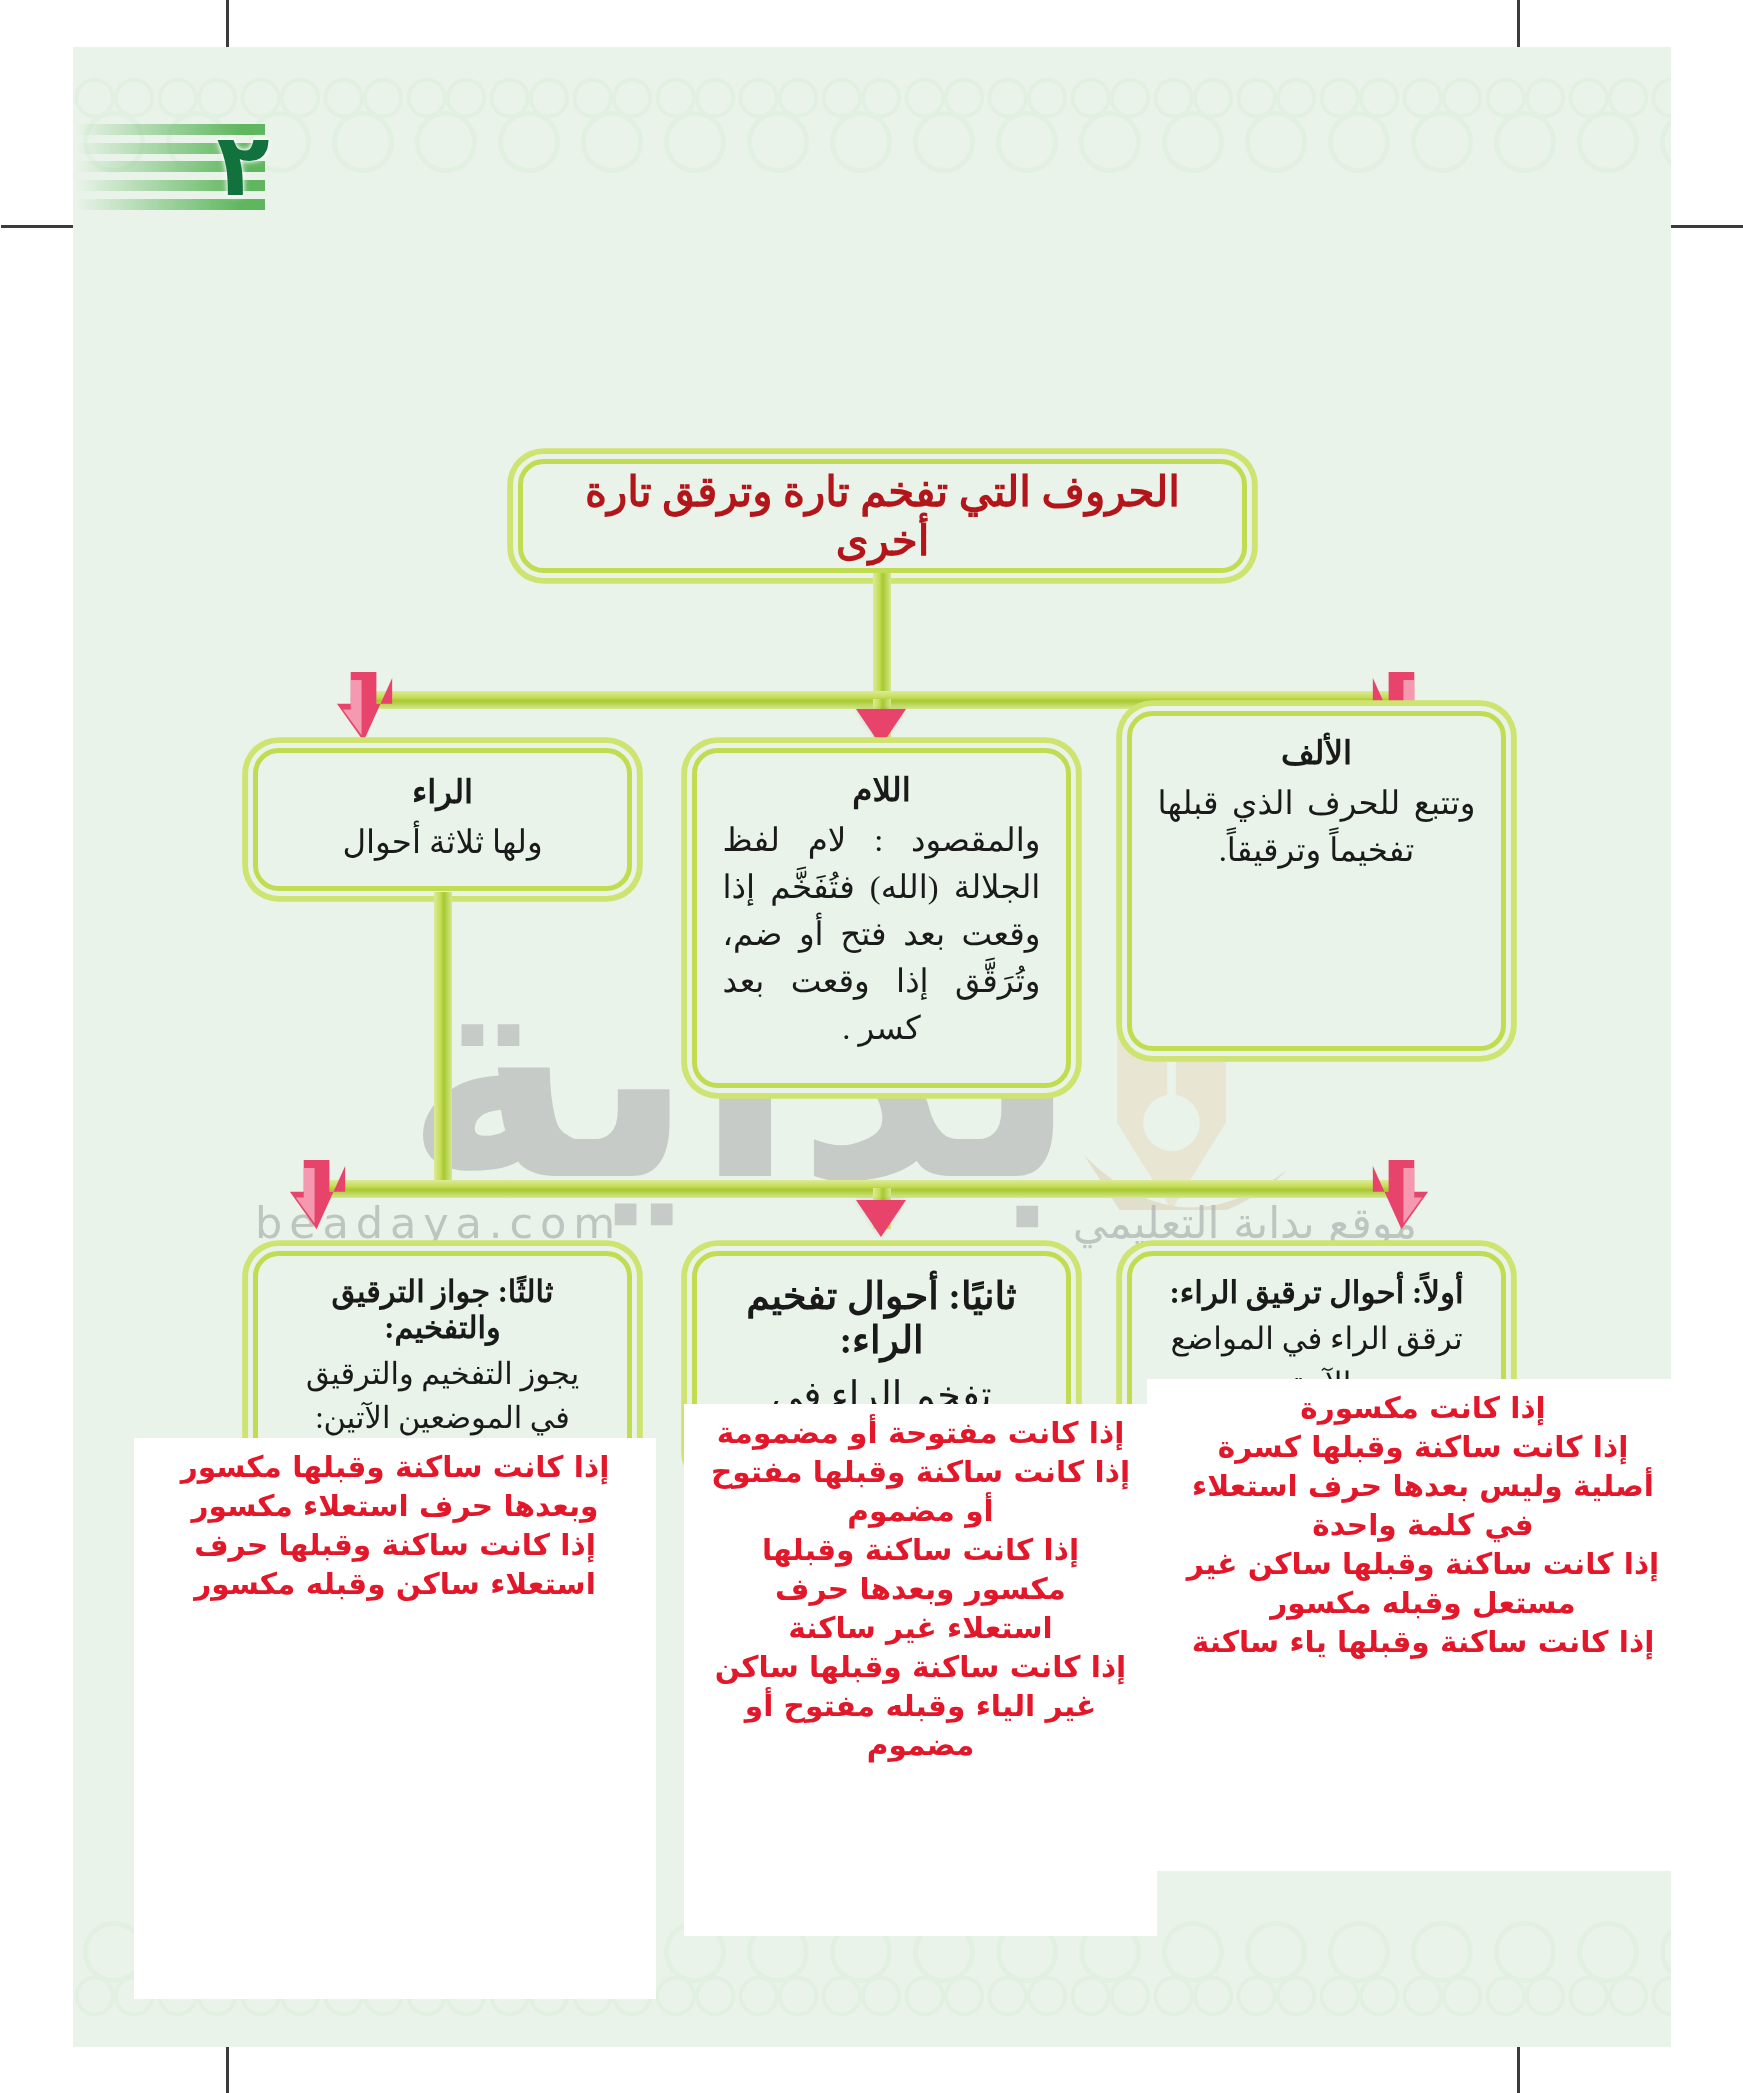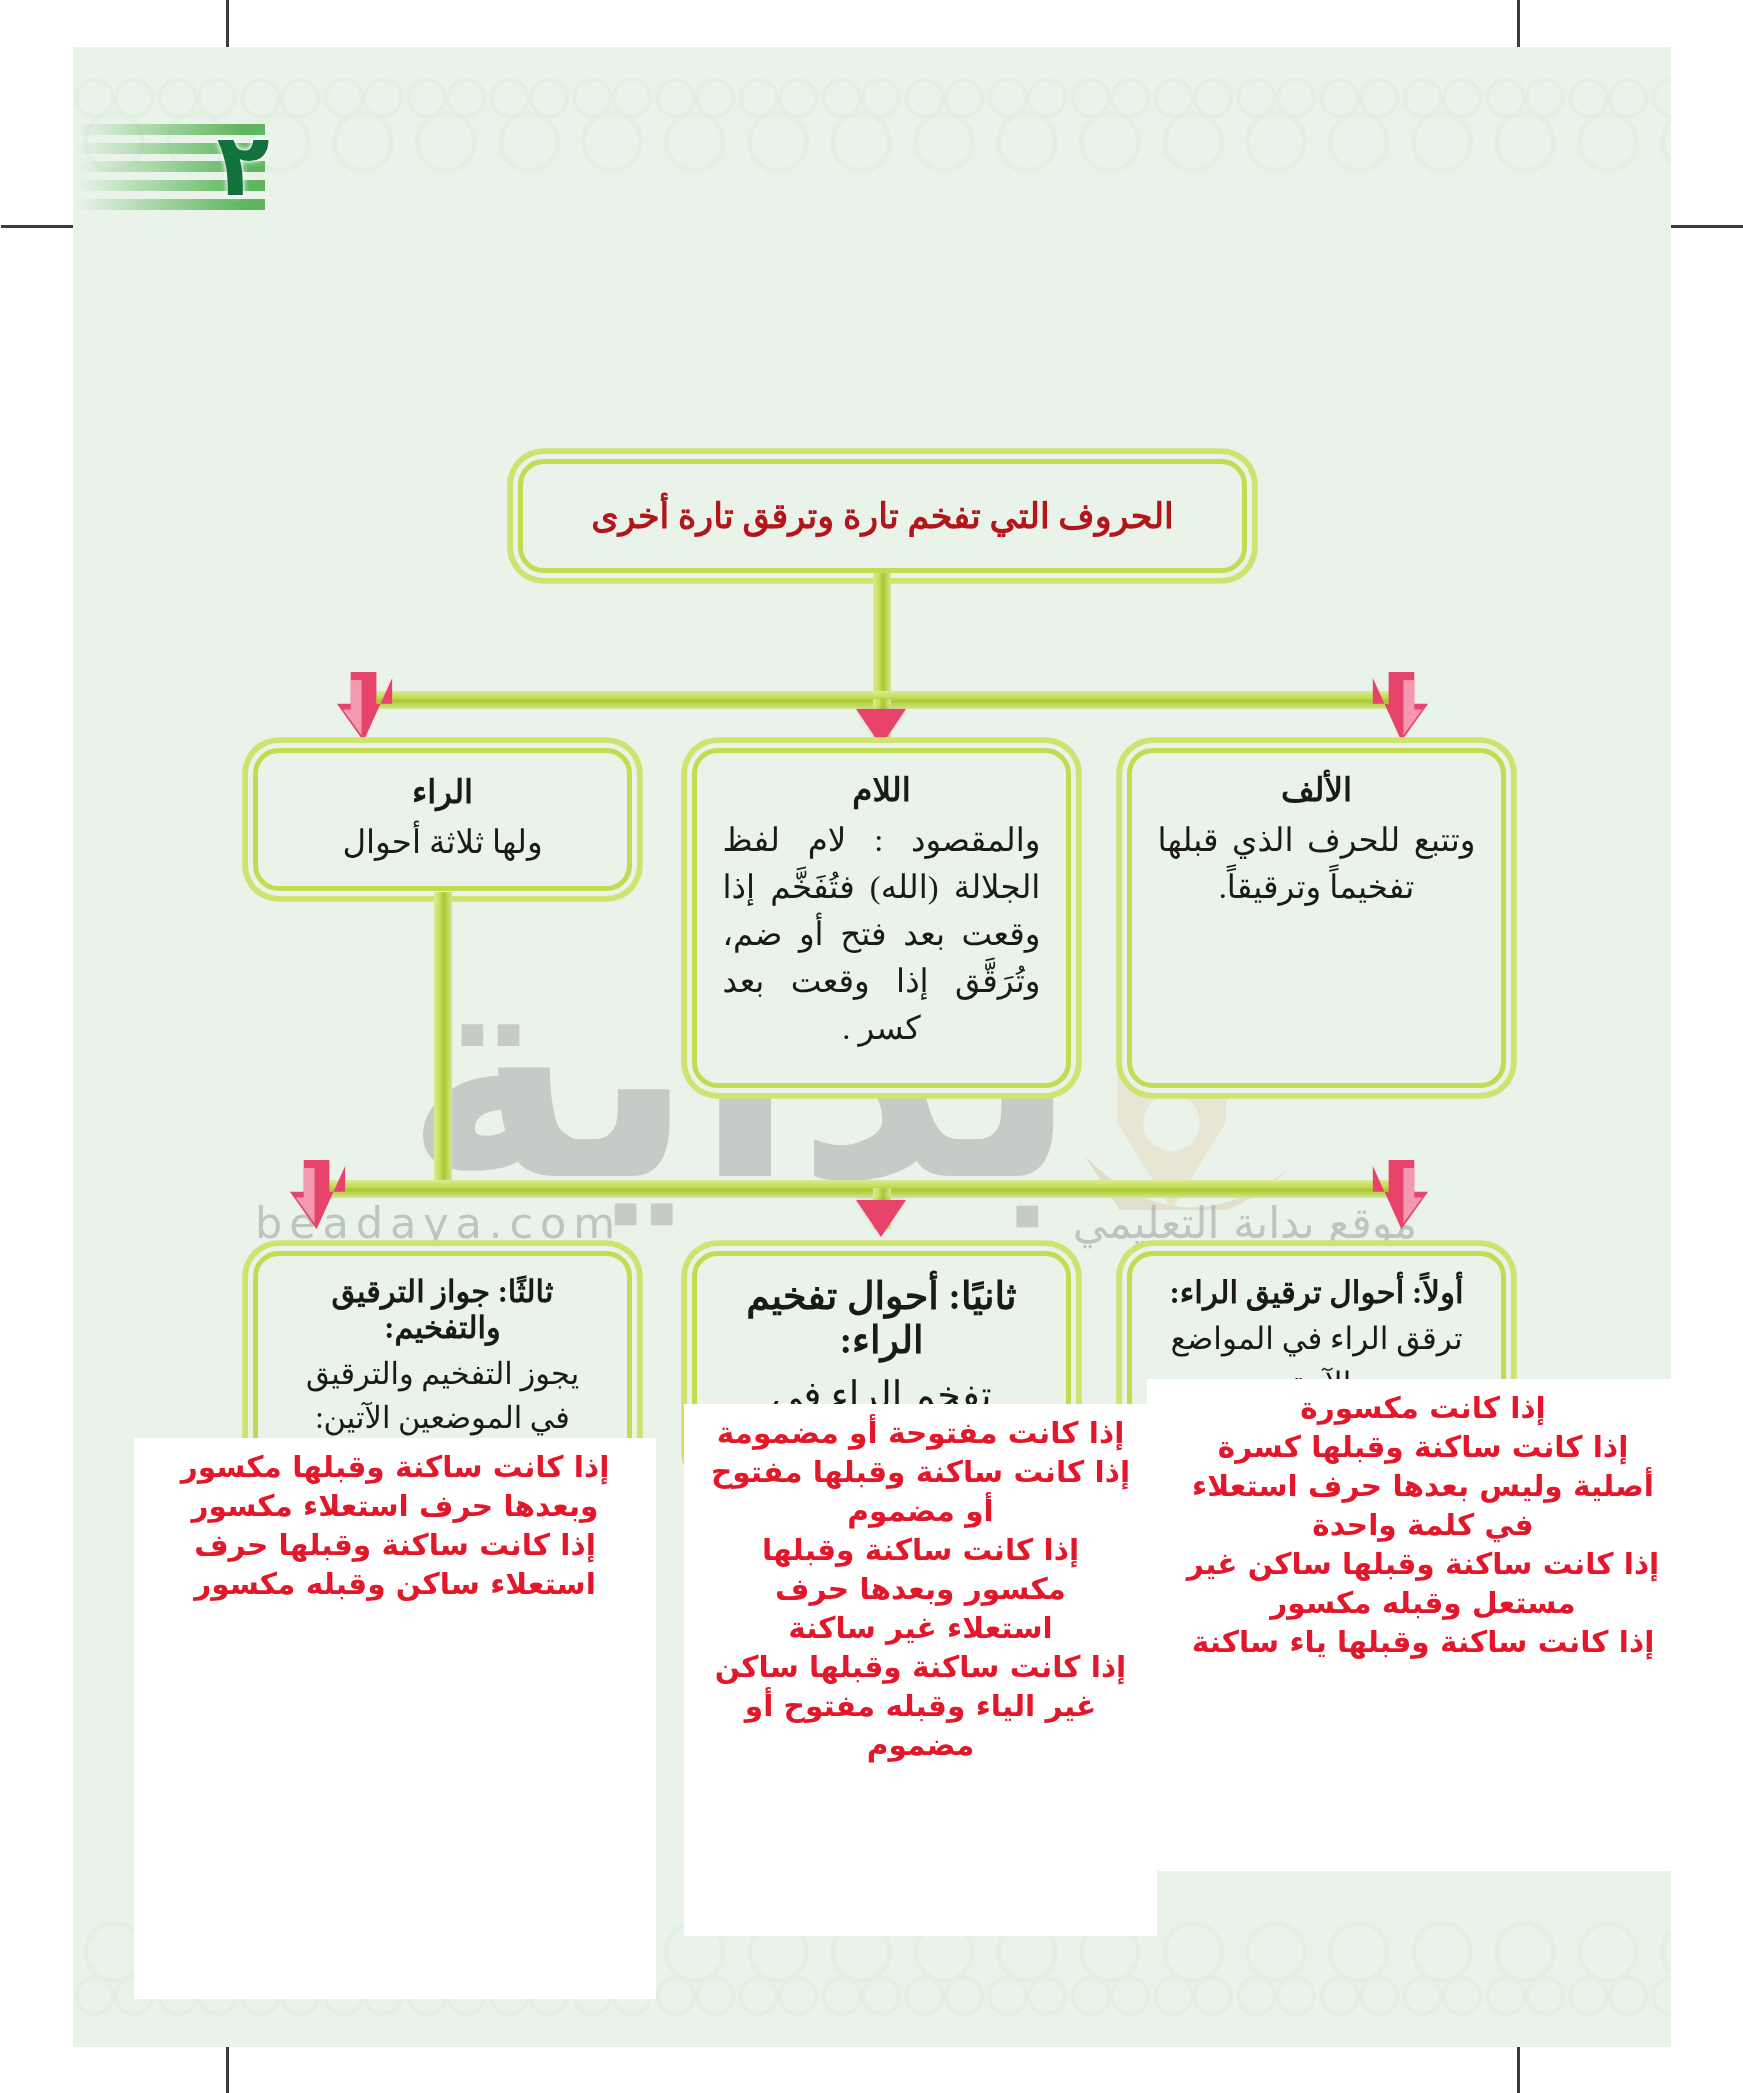--- a/index.html
+++ b/index.html
@@ -80,24 +80,24 @@
     padding:17.7px 25.6px;
     text-align:center;
     color:#1a1a1a;
   }
   .node .head{font-weight:700;display:block;margin-bottom:7.9px;}
   .node .body{display:block;line-height:1.45;text-align:justify;text-align-last:center;}
 
   #node-root{
     left:445px;top:412px;width:729px;height:114px;
     display:flex;align-items:center;justify-content:center;
-    color:#b3161a;font-weight:700;font-size:35px;
-  }
-
-  #node-alef{left:1054px;top:701px;width:379px;height:340px;font-size:32.5px;}
+    color:#b3161a;font-weight:700;font-size:42px;
+  }
+
+  #node-alef{left:1054px;top:664px;width:379px;height:340px;font-size:32.5px;}
   #node-lam {left:619px; top:701px;width:379px;height:340px;font-size:32.5px;}
   #node-raa {left:180px; top:701px;width:379px;height:143px;font-size:32.5px;
              display:flex;flex-direction:column;align-items:center;justify-content:center;font-family:Liberation Serif, serif;}
 
   #node-first {left:1054px;top:1204px;width:379px;height:227px;font-size:31px;}
   #node-second{left:619px; top:1204px;width:379px;height:227px;font-size:38px;}
   #node-third {left:180px; top:1204px;width:379px;height:227px;font-size:30.5px;}
   .node-sub .head{display:block;text-align:center;margin-bottom:5.9px;}
   .node-sub .body{display:block;text-align:center;}
 

